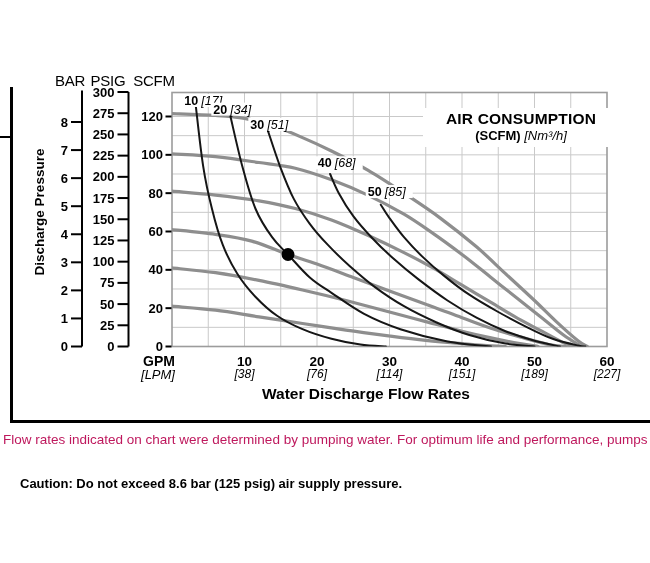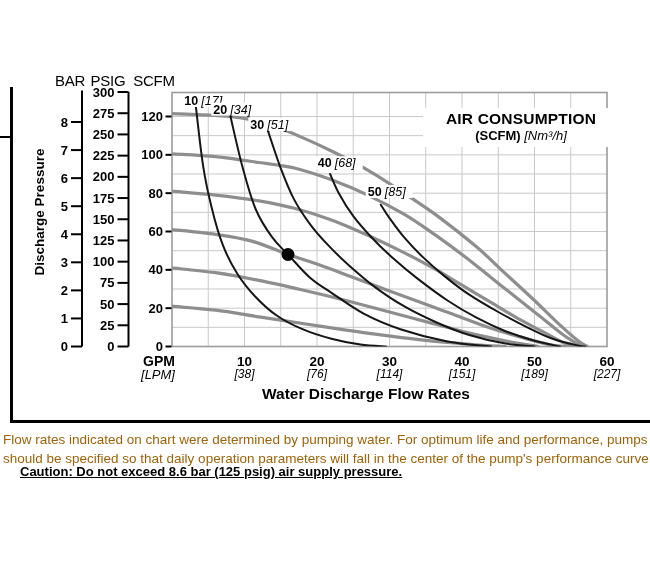--- a/index.html
+++ b/index.html
@@ -32,22 +32,22 @@
   .title-box{left:423px;top:108px;width:196px;background:#fff;text-align:center;
              line-height:17px;padding:2px 0 3px 0;}
   .title-l1{font-size:15.5px;font-weight:600;letter-spacing:0.2px;}
   .title-l2{font-size:13px;}
   .title-bold{font-weight:bold;}
   .title-italic{font-style:italic;}
   
   .xtitle{left:262px;top:385px;width:252px;text-align:left;font-weight:bold;font-size:15.5px;}
   
   .footer{left:3px;top:430px;width:647px;font-size:13.5px;line-height:19px;
-          white-space:nowrap;overflow:hidden;color:#a16207;}
-  .caution{left:20px;top:464px;font-size:13px;font-weight:bold;white-space:nowrap;text-decoration:underline;}
+          white-space:nowrap;overflow:hidden;color:#be185d;}
+  .caution{left:20px;top:476px;font-size:13px;font-weight:bold;white-space:nowrap;}
 </style>
 </head>
 <body>
 
 <div class="abs fig-border-left"></div>
 <div class="abs fig-border-bottom"></div>
 <div class="abs fig-tick-left"></div>
 
 <div class="abs hdr hdr-bar">BAR</div>
 <div class="abs hdr hdr-feet">PSIG</div>
@@ -213,15 +213,14 @@
   <div class="title-l2">
     <span class="title-bold">(SCFM)</span>
     <span class="title-italic">[Nm³/h]</span>
   </div>
 </div>
 
 <div class="abs xtitle">Water Discharge Flow Rates</div>
 
 <div class="abs footer">
   <div>Flow rates indicated on chart were determined by pumping water. For optimum life and performance, pumps</div>
-  <div>should be specified so that daily operation parameters will fall in the center of the pump's performance curve</div>
 </div>
 <div class="abs caution">Caution: Do not exceed 8.6 bar (125 psig) air supply pressure.</div>
 
 </body></html>

